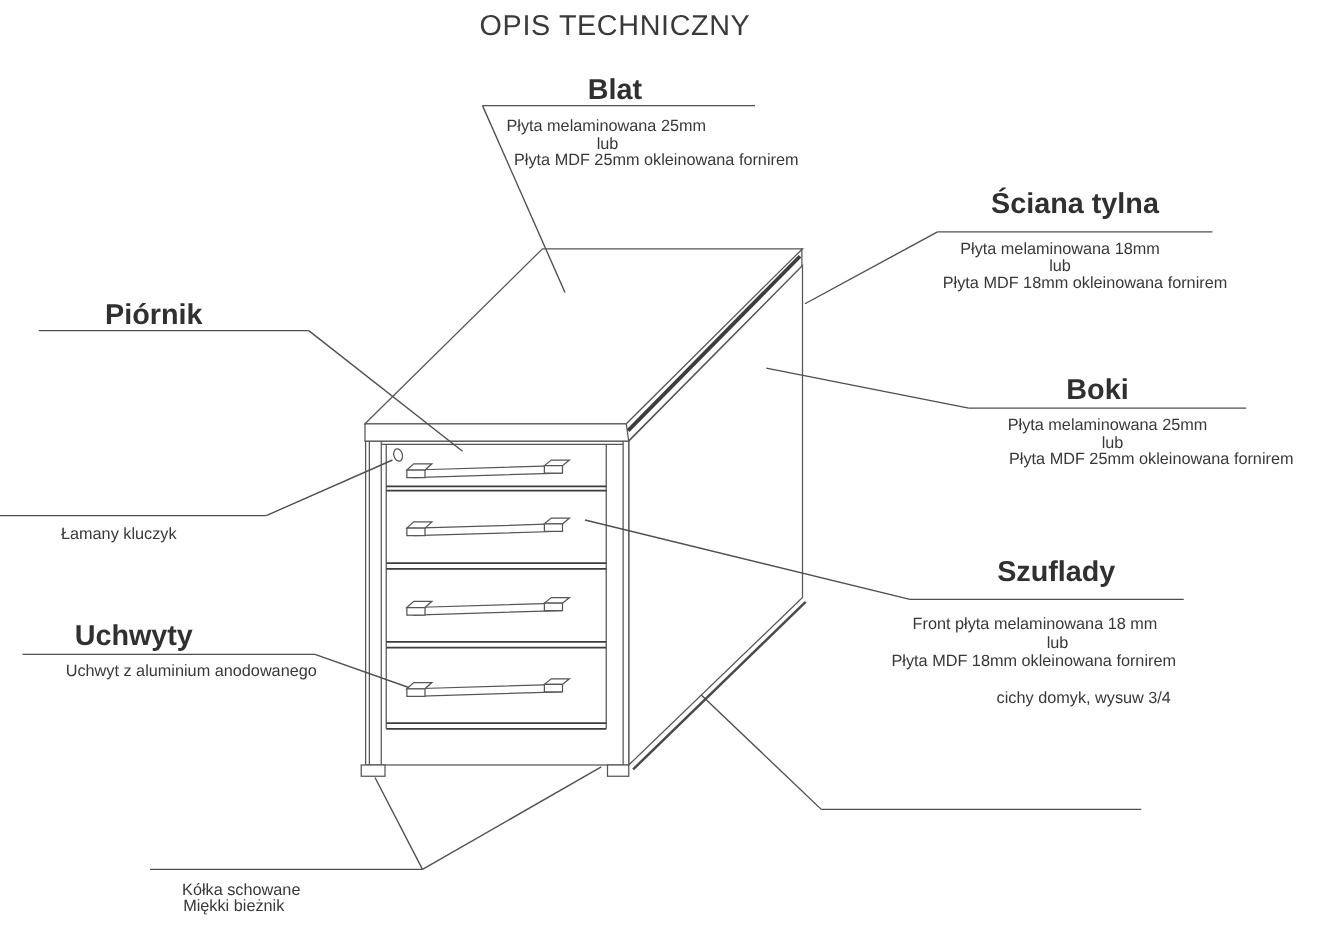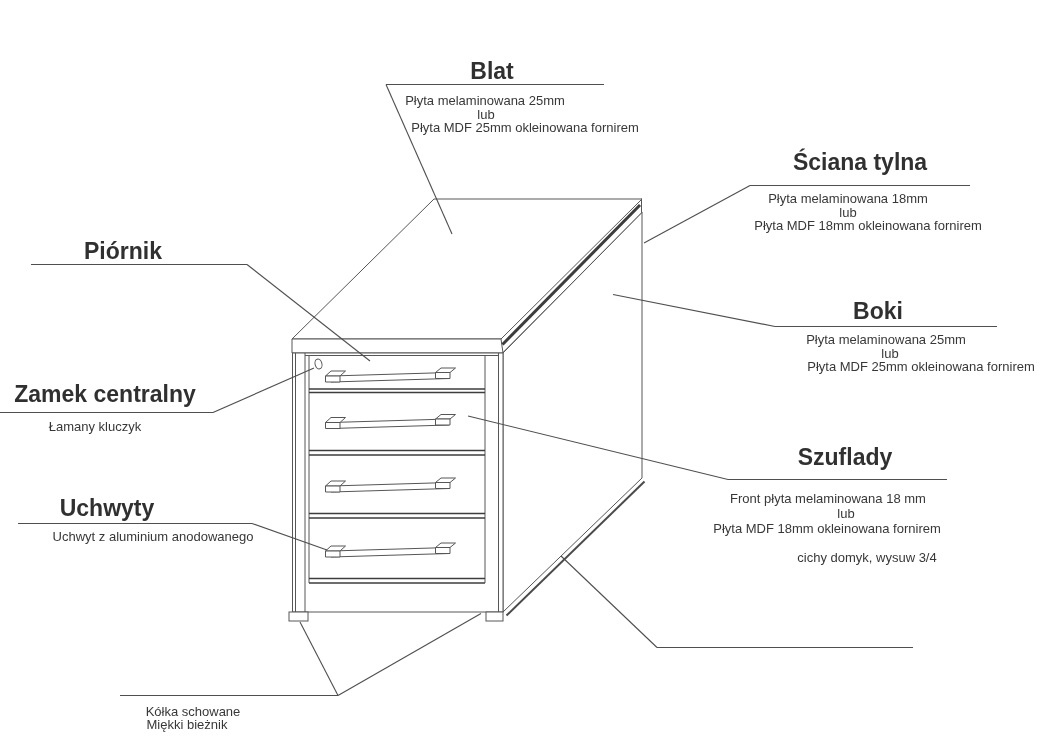--- a/index.html
+++ b/index.html
@@ -91,20 +91,21 @@
       <line class="leader" x1="728" y1="479.5" x2="468" y2="416"></line>
       <line class="leader" x1="247" y1="264.5" x2="370" y2="361"></line>
       <line class="leader" x1="213" y1="412.5" x2="314" y2="368"></line>
       <line class="leader" x1="252" y1="523.5" x2="327" y2="550"></line>
       <line class="leader" x1="657" y1="647.5" x2="561" y2="556"></line>
       <line class="leader" x1="338" y1="695.5" x2="300" y2="622"></line>
       <line class="leader" x1="338" y1="695.5" x2="481" y2="613.5"></line>
     </g>
   </svg>
 
+  <div class="title" style="left:492px;top:7px">OPIS TECHNICZNY</div>
 
   <div class="hdr" style="left:492px;top:58px">Blat</div>
   <div class="sub" style="left:485px;top:94px">Płyta melaminowana 25mm</div>
   <div class="sub" style="left:486px;top:107.5px">lub</div>
   <div class="sub" style="left:525px;top:121px">Płyta MDF 25mm okleinowana fornirem</div>
 
   <div class="hdr" style="left:860px;top:149px">Ściana tylna</div>
   <div class="sub" style="left:848px;top:192px">Płyta melaminowana 18mm</div>
   <div class="sub" style="left:848px;top:205.5px">lub</div>
   <div class="sub" style="left:868px;top:219px">Płyta MDF 18mm okleinowana fornirem</div>
@@ -115,21 +116,20 @@
   <div class="sub" style="left:921px;top:360px">Płyta MDF 25mm okleinowana fornirem</div>
 
   <div class="hdr" style="left:845px;top:444px">Szuflady</div>
   <div class="sub" style="left:828px;top:492px">Front płyta melaminowana 18 mm</div>
   <div class="sub" style="left:846px;top:507px">lub</div>
   <div class="sub" style="left:827px;top:522px">Płyta MDF 18mm okleinowana fornirem</div>
   <div class="sub" style="left:867px;top:551px">cichy domyk, wysuw 3/4</div>
 
   <div class="hdr" style="left:123px;top:238px">Piórnik</div>
 
-  <div class="hdr" style="left:105px;top:381px">Zamek centralny</div>
   <div class="sub" style="left:95px;top:420px">Łamany kluczyk</div>
 
   <div class="hdr" style="left:107px;top:495px">Uchwyty</div>
   <div class="sub" style="left:153px;top:530px">Uchwyt z aluminium anodowanego</div>
 
 
   <div class="sub" style="left:193px;top:705px">Kółka schowane</div>
   <div class="sub" style="left:187px;top:717.5px">Miękki bieżnik</div>
 
 </div>

